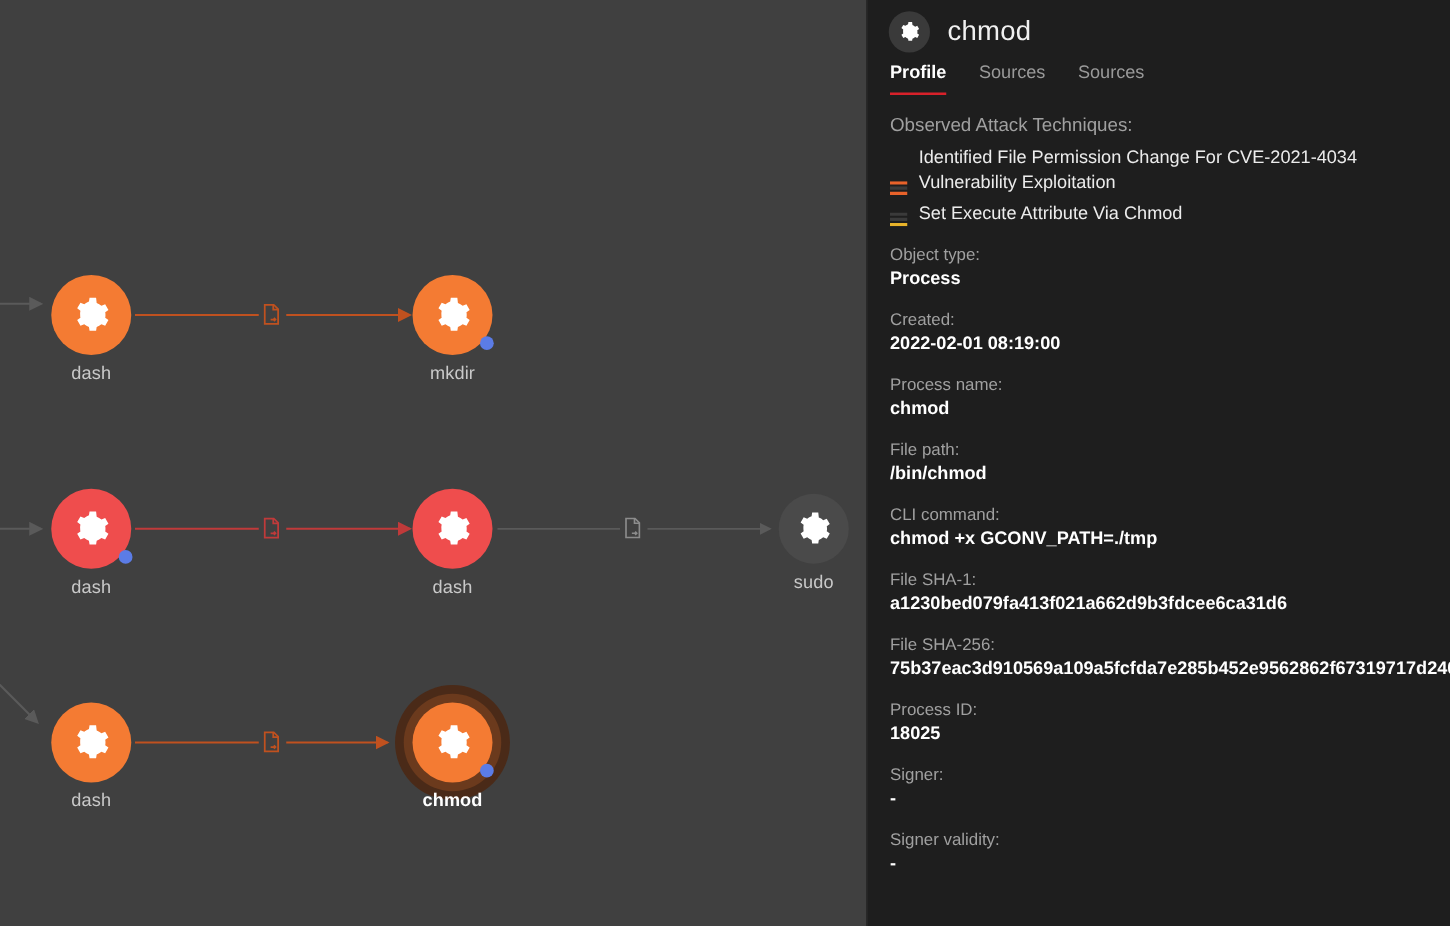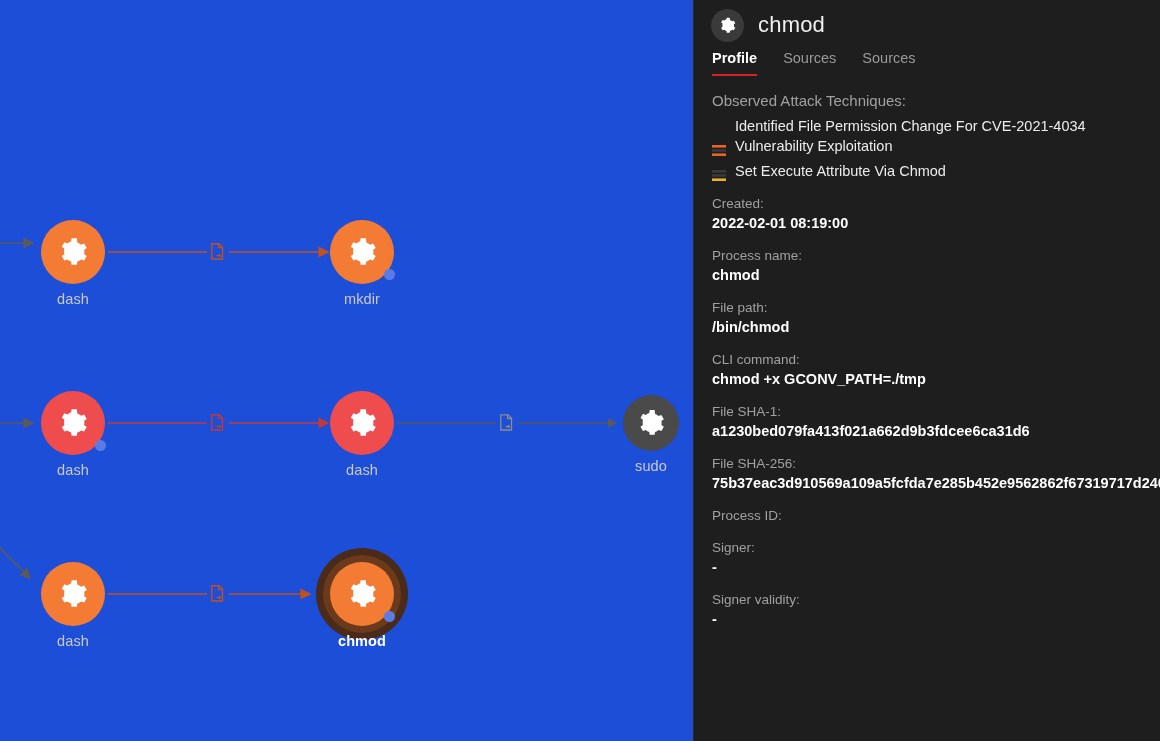--- a/index.html
+++ b/index.html
@@ -8,21 +8,21 @@
     background: #111111;
     font-family: "Liberation Sans", sans-serif;
     overflow: hidden;
   }
   #app { position: relative; width: 1160px; height: 741px; }
 
   
   #graph {
     position: absolute; left: 0; top: 0;
     width: 693px; height: 741px;
-    background: #1d4ed8;
+    background: #404040;
     overflow: hidden;
   }
   #graph-svg { position: absolute; left: 0; top: 0; }
 
   .node { position: absolute; transform: translate(-50%, -50%); }
   .node-circle {
     position: relative;
     border-radius: 50%;
     display: flex; align-items: center; justify-content: center;
   }
@@ -270,20 +270,24 @@
       <div class="oat-row">
         <svg class="sev" viewBox="0 0 14 11">
           <rect x="0" y="0" width="14" height="2.6" fill="#3a3a3a"></rect>
           <rect x="0" y="4.2" width="14" height="2.6" fill="#3a3a3a"></rect>
           <rect x="0" y="8.4" width="14" height="2.6" fill="#e8b32a"></rect>
         </svg>
         <div class="oat-text">Set Execute Attribute Via Chmod</div>
       </div>
 
       <div class="field">
+        <div class="field-label">Object type:</div>
+        <div class="field-value">Process</div>
+      </div>
+      <div class="field">
         <div class="field-label">Created:</div>
         <div class="field-value">2022-02-01 08:19:00</div>
       </div>
       <div class="field">
         <div class="field-label">Process name:</div>
         <div class="field-value">chmod</div>
       </div>
       <div class="field">
         <div class="field-label">File path:</div>
         <div class="field-value">/bin/chmod</div>
@@ -295,20 +299,21 @@
       <div class="field">
         <div class="field-label">File SHA-1:</div>
         <div class="field-value">a1230bed079fa413f021a662d9b3fdcee6ca31d6</div>
       </div>
       <div class="field">
         <div class="field-label">File SHA-256:</div>
         <div class="field-value">75b37eac3d910569a109a5fcfda7e285b452e9562862f67319717d240c2</div>
       </div>
       <div class="field">
         <div class="field-label">Process ID:</div>
+        <div class="field-value">18025</div>
       </div>
       <div class="field">
         <div class="field-label">Signer:</div>
         <div class="field-value">-</div>
       </div>
       <div class="field">
         <div class="field-label">Signer validity:</div>
         <div class="field-value">-</div>
       </div>
 

